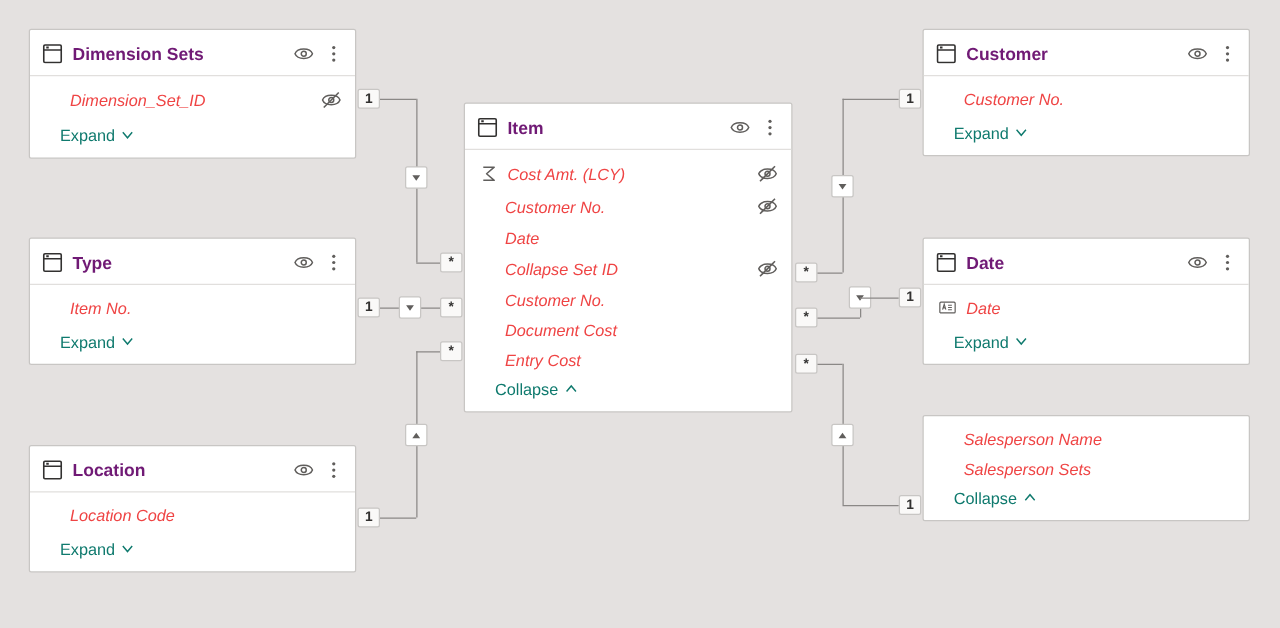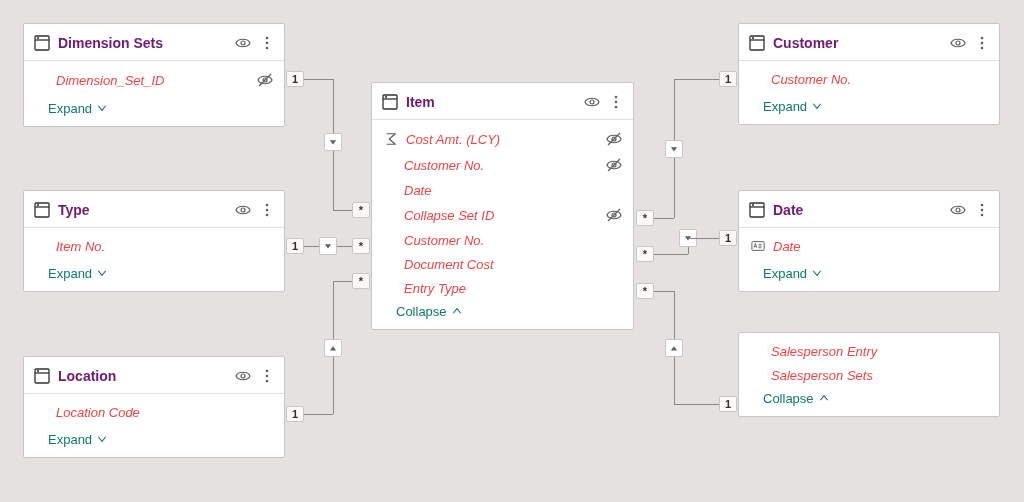--- a/index.html
+++ b/index.html
@@ -306,21 +306,21 @@
             </svg>
           </span>
       </div>
       <div class="field-row">
         <span class="fld-label">Customer No.</span>
       </div>
       <div class="field-row">
         <span class="fld-label">Document Cost</span>
       </div>
       <div class="field-row">
-        <span class="fld-label">Entry Type</span>
+        <span class="fld-label">Entry Cost</span>
       </div>
     </div>
     <div class="expand-row tight-top">
       <span>Collapse</span>
       <span class="chev"><svg viewBox="0 0 16 16" width="12" height="12">
             <use href="#i-chev-up"></use>
           </svg></span>
     </div>
   </div>
 </div>
@@ -390,21 +390,21 @@
       <span class="chev"><svg viewBox="0 0 16 16" width="12" height="12">
             <use href="#i-chev-down"></use>
           </svg></span>
     </div>
   </div>
 </div>
 
 <div class="table-card" style="left:738px; top:332px; width:262px;">
   <div class="card-body">
     <div class="field-row">
-      <span class="fld-label">Salesperson Entry</span>
+      <span class="fld-label">Salesperson Name</span>
     </div>
     <div class="field-row">
       <span class="fld-label">Salesperson Sets</span>
     </div>
     <div class="expand-row tight-top">
       <span>Collapse</span>
       <span class="chev"><svg viewBox="0 0 16 16" width="12" height="12">
             <use href="#i-chev-up"></use>
           </svg></span>
     </div>

